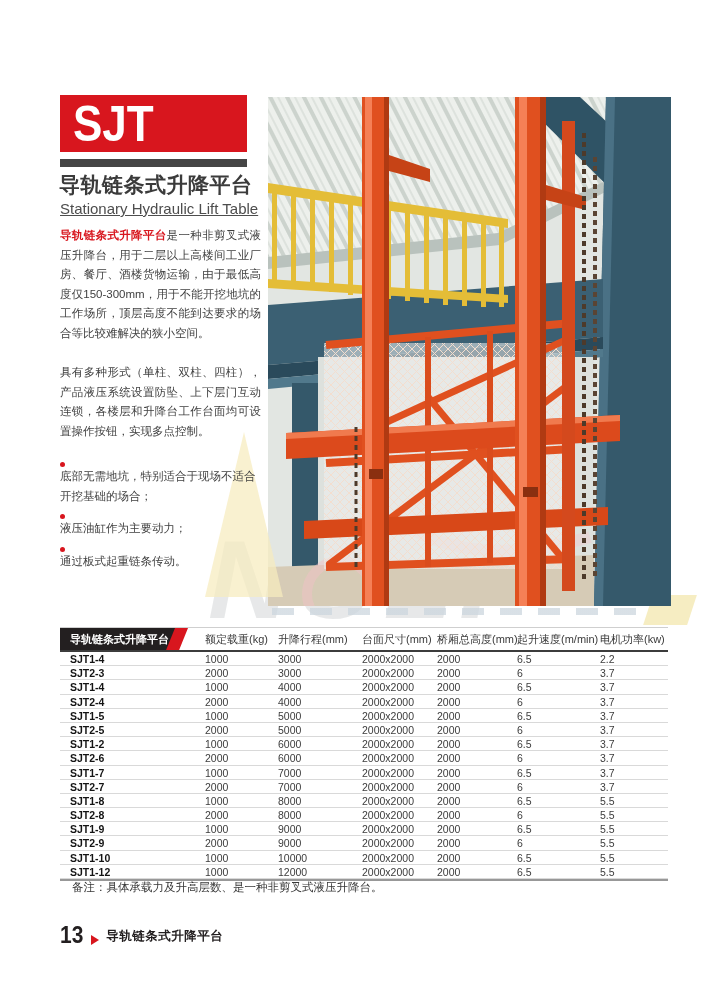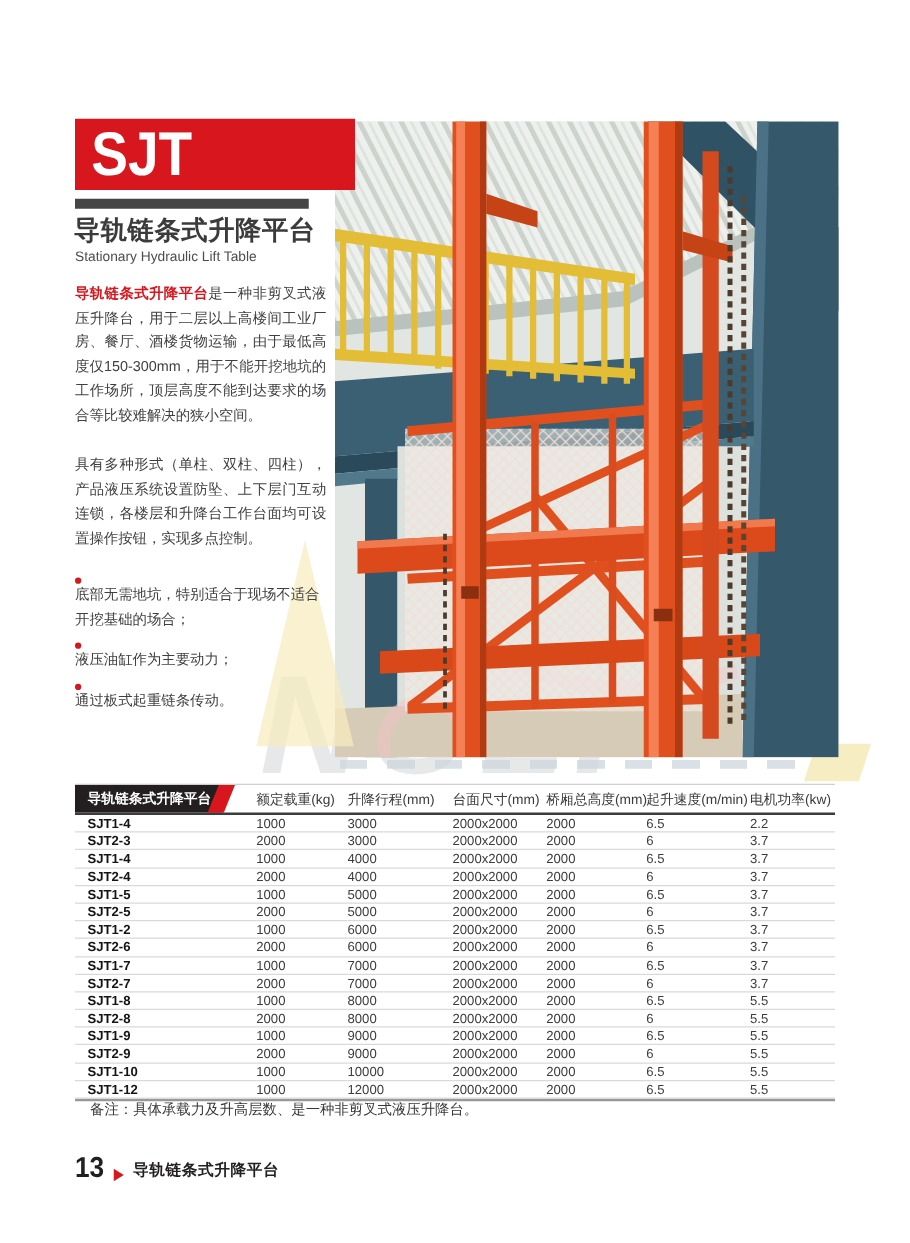--- a/index.html
+++ b/index.html
@@ -2,31 +2,31 @@
 <html><head>
 <meta charset="utf-8">
 <style>
   html,body{margin:0;padding:0;background:#fff;}
   .page{
     position:relative;width:728px;height:994px;background:#ffffff;overflow:hidden;
     font-family:"Liberation Sans","DejaVu Sans",sans-serif;color:#3f3f3f;
   }
   
   .logo-box{
-    position:absolute;left:60px;top:95px;width:224px;height:57px;background:#d8161e;
+    position:absolute;left:60px;top:95px;width:187px;height:57px;background:#d8161e;
     display:flex;align-items:center;z-index:4;
   }
   .logo-box span{
     color:#fff;font-size:44px;font-weight:800;letter-spacing:0px;padding-left:13px;
     transform:scaleY(1.12);transform-origin:left center;line-height:1;
   }
   .logo-underline{position:absolute;left:60px;top:159px;width:187px;height:8px;background:#454545;z-index:4;}
   .cn-title{position:absolute;left:59px;top:172px;width:220px;margin:0;font-size:21px;line-height:26px;
     font-weight:700;color:#3b3b3b;letter-spacing:0.5px;z-index:4;}
-  .en-subtitle{position:absolute;left:60px;top:200px;font-size:11px;color:#4d4d4d;z-index:4;}
+  .en-subtitle{position:absolute;left:60px;top:200px;font-size:15px;color:#4d4d4d;z-index:4;text-decoration:underline;}
   
   .para{position:absolute;left:60px;width:201px;margin:0;font-size:11.5px;line-height:19.5px;
     color:#3f3f3f;text-align:justify;z-index:4;}
   .para1{top:226px;}
   .para1 .lead{color:#d8161e;font-weight:700;}
   .para2{top:363px;}
   .bullets{position:absolute;left:60px;top:455px;width:206px;margin:0;padding:0;list-style:none;
     font-size:11.5px;line-height:19.5px;color:#3f3f3f;z-index:4;}
   .bullets li{display:flex;margin:0 0 1px 0;flex-direction:column;}
   .dot{flex:0 0 auto;width:5px;height:5px;border-radius:50%;background:#d8161e;margin:7px 7px 0 0;}

